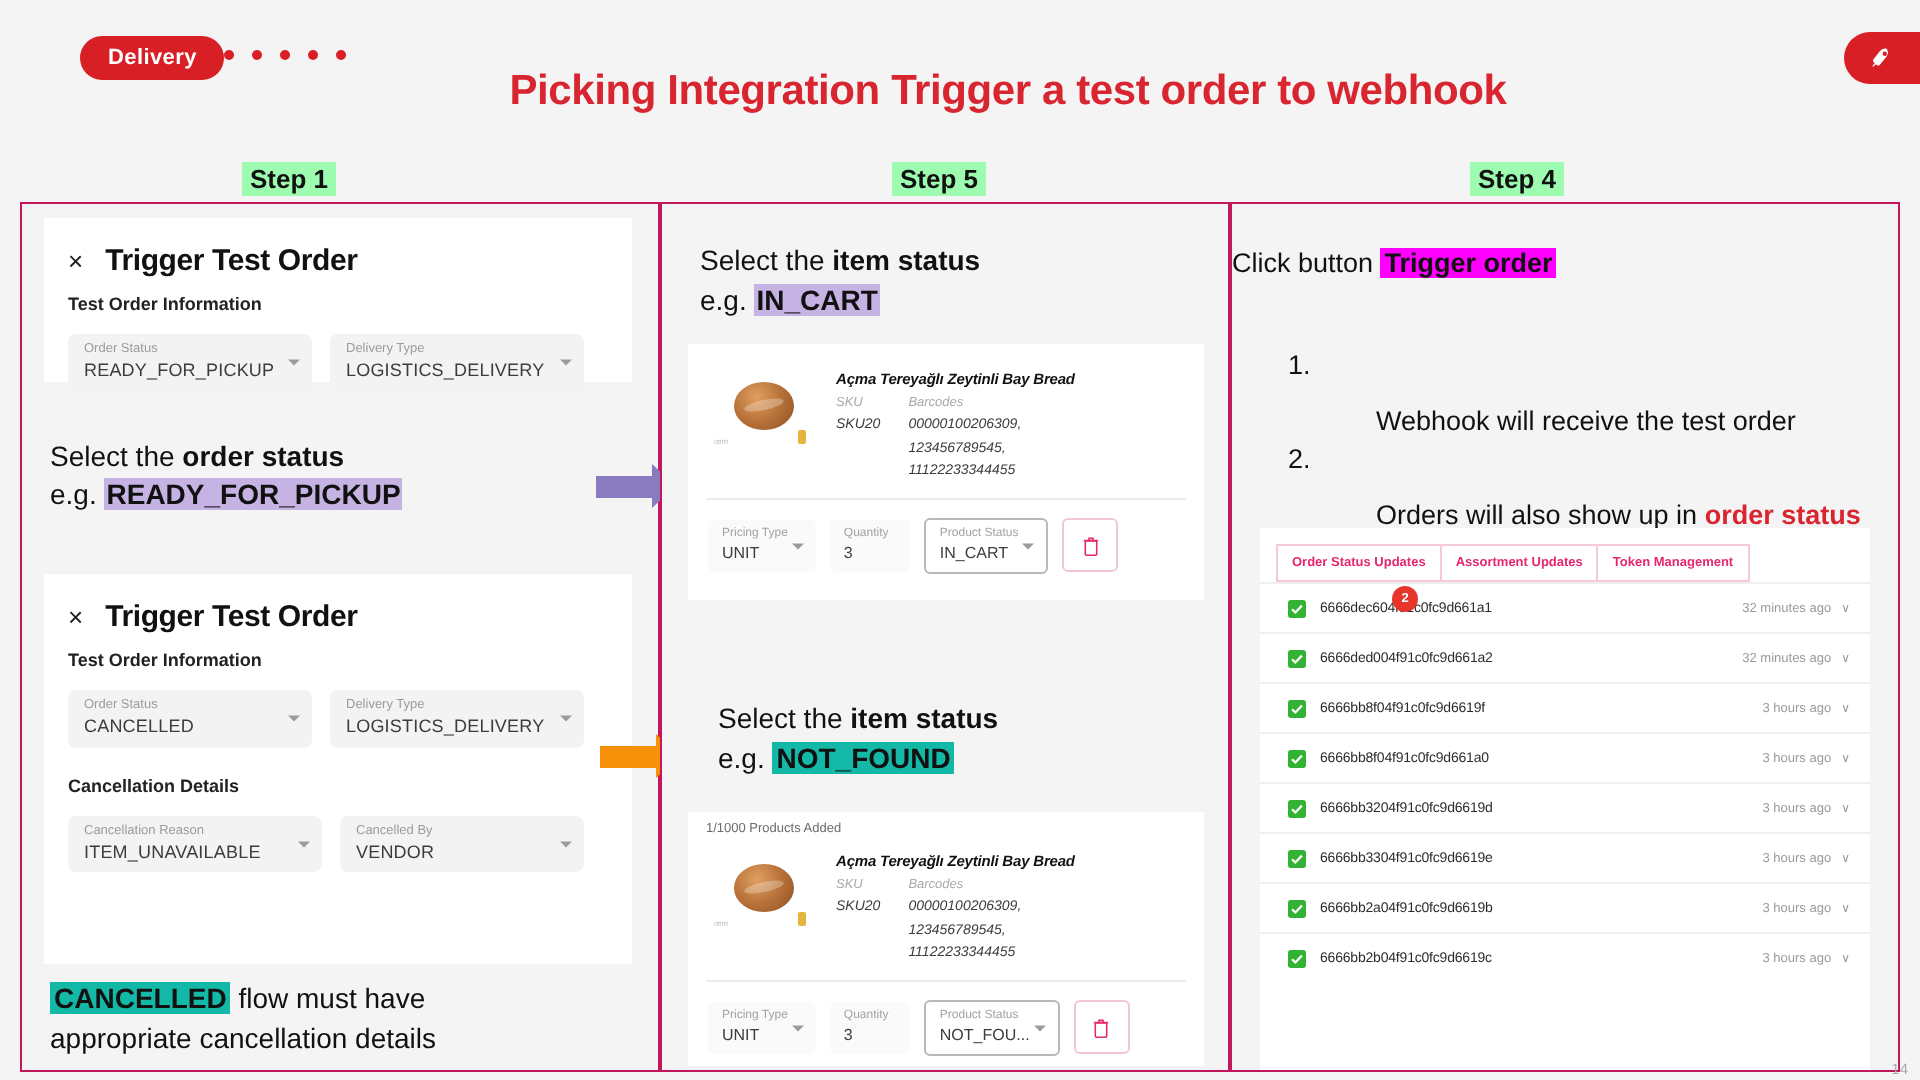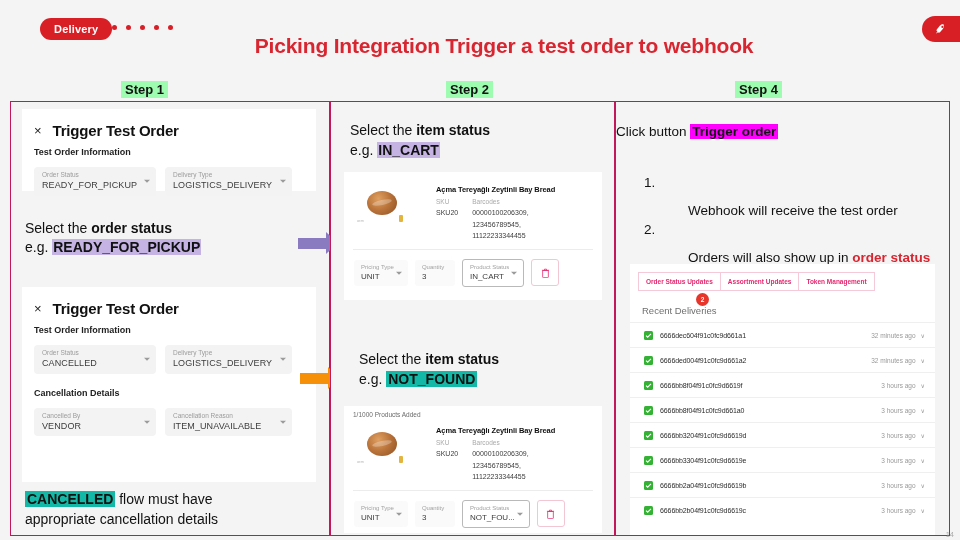--- a/index.html
+++ b/index.html
@@ -115,21 +115,21 @@
   .s2-note1 { position: absolute; left: 19px; top: 19px; width: 250px;
               font-size: 14px; color: #111; line-height: 1.4; }
   .s2-card1 { position: absolute; left: 13px; top: 70px; width: 258px; height: 128px;
               background: #fff; }
   .s2-note2 { position: absolute; left: 28px; top: 248px; width: 250px;
               font-size: 14px; color: #111; line-height: 1.4; }
   .s2-card2 { position: absolute; left: 13px; top: 304px; width: 258px; height: 127px;
               background: #fff; }
 
   .prod-added { font-size: 6.5px; color: #6b6b6b; padding: 5px 0 2px 9px; }
-  .prod-row { display: flex; gap: 28px; padding: 6px 8px 8px 10px; }
+  .prod-row { display: flex; gap: 10px; padding: 6px 8px 8px 10px; font-style: italic; }
   .prod-img {
     width: 54px; height: 40px; border-radius: 3px; background: #fff;
     position: relative; overflow: hidden; flex: none;
   }
   .bun {
     position: absolute; left: 13px; top: 6px; width: 30px; height: 24px;
     border-radius: 50%;
     background: radial-gradient(circle at 38% 32%, #e0a061 0%, #b9733a 48%, #8b4f22 100%);
   }
   .bun:after {
@@ -215,21 +215,21 @@
   </div>
   <div class="deck-title">Picking Integration Trigger a test order to webhook</div>
   <div class="corner-tab">
     <svg viewBox="0 0 16 16">
       <path d="M11.5 3.2c-1.6-1.2-3.6-.4-4.9 1.1L3.2 8.7c-.5.6-.4 1.3.1 1.7l.6.5-1.3 1.6c-.2.3.2.7.5.4l1.4-1.3.6.5c.5.4 1.2.3 1.7-.3l3.5-4.2c1.2-1.5 1.7-3.3.2-4.4z" fill="#fff"></path>
       <circle cx="9.6" cy="5.6" r="1.25" fill="#d81f26"></circle>
     </svg>
   </div>
 
   <div class="step-label s1">Step 1</div>
-  <div class="step-label s2">Step 2</div>
+  <div class="step-label s2">Step 5</div>
   <div class="step-label s3">Step 4</div>
 
   <div class="panel p1">
 
     <div class="s1-card1 appcard">
       <div class="dlg-head">
         <span class="dlg-x">×</span>
         <span class="dlg-title">Trigger Test Order</span>
       </div>
       <div class="dlg-sub">Test Order Information</div>
@@ -265,28 +265,28 @@
           <span class="caret"></span>
         </div>
         <div class="field" style="width:127px">
           <span class="lab">Delivery Type</span>
           <span class="val">LOGISTICS_DELIVERY</span>
           <span class="caret"></span>
         </div>
       </div>
       <div class="dlg-sub" style="margin-top:14px">Cancellation Details</div>
       <div class="field-row">
+        <div class="field" style="width:127px">
+          <span class="lab">Cancellation Reason</span>
+          <span class="val">ITEM_UNAVAILABLE</span>
+          <span class="caret"></span>
+        </div>
         <div class="field" style="width:122px">
           <span class="lab">Cancelled By</span>
           <span class="val">VENDOR</span>
-          <span class="caret"></span>
-        </div>
-        <div class="field" style="width:127px">
-          <span class="lab">Cancellation Reason</span>
-          <span class="val">ITEM_UNAVAILABLE</span>
           <span class="caret"></span>
         </div>
       </div>
     </div>
 
     <div class="s1-foot-note">
       <div><span class="hl-orange">CANCELLED</span><span> flow must have</span></div>
       <div>appropriate cancellation details</div>
     </div>
 
@@ -429,21 +429,20 @@
       </div>
     </div>
 
     <div class="s3-screen appcard">
       <div class="s3-tabs">
         <div class="s3-tab">Order Status Updates</div>
         <div class="s3-tab">Assortment Updates</div>
         <div class="s3-tab">Token Management</div>
       </div>
       <div class="s3-badge">2</div>
-      <div class="s3-recent">Recent Deliveries</div>
 
       <div class="s3-row">
         <span class="chk">
             <svg viewBox="0 0 10 10">
               <path d="M1.5 5.2 3.8 7.5 8.5 2.6" fill="none" stroke="#fff" stroke-width="1.6"></path>
             </svg>
           </span>
         <span class="s3-id">6666dec604f91c0fc9d661a1</span>
         <span class="s3-time">32 minutes ago</span>
         <span class="s3-chev">∨</span>

